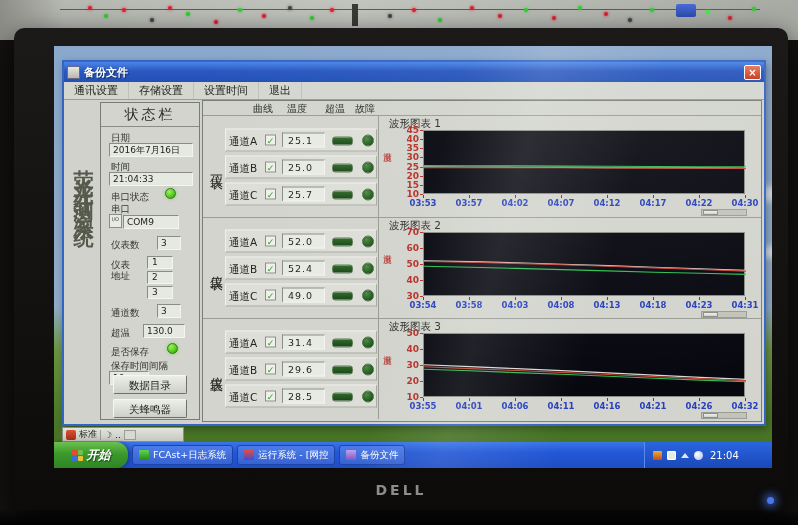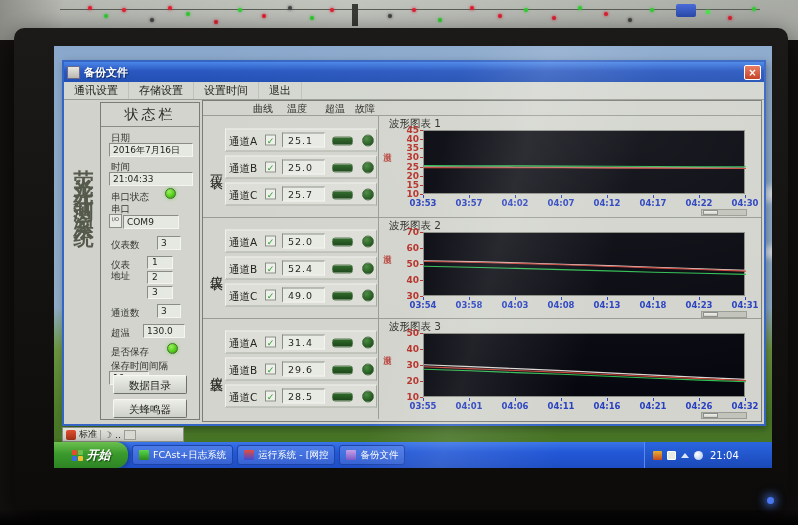--- a/index.html
+++ b/index.html
@@ -504,16 +504,17 @@
         <span class="tray-ico" style="background:#e8eae4;border:1px solid #fff"></span>
         <span style="width:0;height:0;border-left:4px solid transparent;border-right:4px solid transparent;border-bottom:5px solid #dce4f8"></span>
         <span class="tray-ico" style="background:radial-gradient(circle at 35% 35%,#ffffff,#a8c0e8);border-radius:50%"></span>
         <span class="tray-clock">21:04</span>
       </div>
     </div>
 
     <div class="glare"></div>
   </div>
 
+  <div class="brand">DELL</div>
   <div class="power-led"></div>
 </div>
 
 <div class="desk-shadow"></div>
 
 </body></html>

